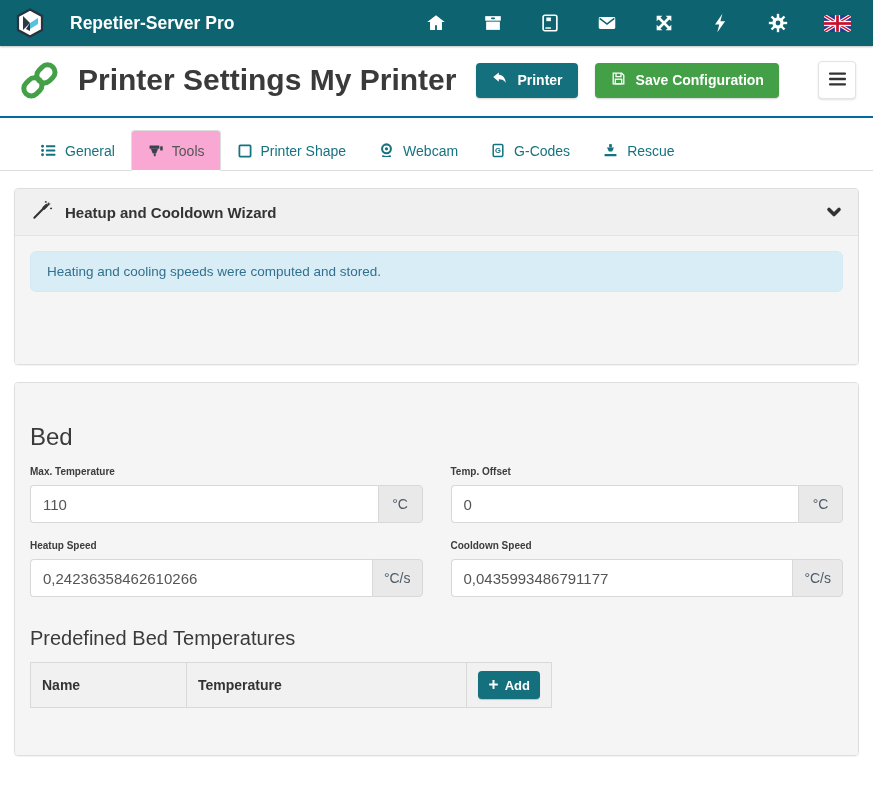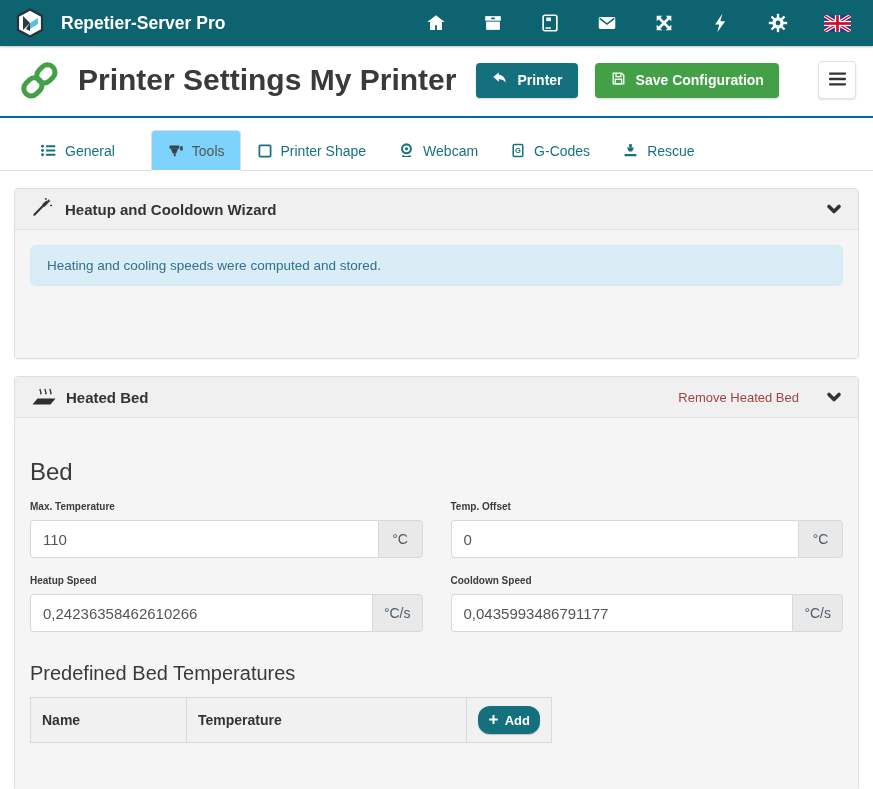--- a/index.html
+++ b/index.html
@@ -6,21 +6,21 @@
   html,body { margin:0; padding:0; }
   body {
     width:873px; height:789px; overflow:hidden;
     background:#ffffff;
     font-family:"Liberation Sans", sans-serif;
     -webkit-font-smoothing:antialiased;
   }
   
   .navbar { height:46px; background:#0d6370; display:flex; align-items:center;
     padding:0 22px 0 15px; box-shadow:0 1px 2px rgba(0,0,0,.25); }
-  .brand { display:flex; align-items:center; gap:16px; color:#fff;
+  .brand { display:flex; align-items:center; gap:25px; color:#fff;
     font-size:17.5px; font-weight:bold; cursor:pointer; }
   .brand svg { display:block; }
   .nav-icons { margin-left:auto; display:flex; align-items:center; gap:35px; }
   .nav-icon { width:22px; height:22px; display:flex; align-items:center;
     justify-content:center; cursor:pointer; }
   .nav-icon svg { width:100%; height:100%; display:block; }
 
   
   .page-header { display:flex; align-items:center; padding:11px 17px 13px 16px;
     border-bottom:2px solid #0369a1; }
@@ -38,27 +38,27 @@
     width:38px; height:38px; border-radius:4px; display:flex; align-items:center;
     justify-content:center; cursor:pointer; box-shadow:0 1px 2px rgba(0,0,0,.12); }
 
   
   .tabs { display:flex; align-items:flex-end; padding:12px 14px 0 24px;
     border-bottom:1px solid #ddd; }
   .tab { display:flex; align-items:center; gap:8px; padding:11px 15px;
     font-size:14px; color:#15737f; cursor:pointer; border:1px solid transparent;
     margin-bottom:-1px; border-radius:4px 4px 0 0; }
   .tab svg { display:block; }
-  .tab.active { background:#7dd3fc; border-color:#ddd; border-bottom-color:#fff;
-    color:#555;margin-left:20px; }
+  .tab.active { background:#f9a8d4; border-color:#ddd; border-bottom-color:#fff;
+    color:#555; }
 
   
   .panel { margin:17px 14px 0; border:1px solid #dedede; border-radius:4px;
     overflow:hidden; box-shadow:0 1px 1px rgba(0,0,0,.05); }
-  .panel-heading { background:#f0f0f0; padding:0 16px; height:41px; display:flex;
+  .panel-heading { background:#f0f0f0; padding:0 16px; height:47px; display:flex;
     align-items:center; gap:13px; border-bottom:1px solid #e3e3e3;
     font-size:15px; font-weight:700; color:#333; cursor:pointer; }
   .panel-heading .chev { margin-left:auto; display:flex; }
   .panel-body { background:#f5f5f5; }
   #wizard-body { height:128px; padding:15px; }
   .alert-info { background:#d9edf7; border:1px solid #d3eaf6; color:#31708f;
     border-radius:6px; padding:12px 16px; font-size:13.5px; }
   .remove-link { margin-left:auto; color:#a14444; font-size:13px; font-weight:400;
     cursor:pointer; text-decoration:none; }
   .remove-link + .chev { margin-left:0; }
@@ -75,21 +75,21 @@
     color:#555; background:#fff; font-family:inherit; outline:none; }
   .addon { background:#e9e9e9; border:1px solid #d8d8d8; border-radius:0 4px 4px 0;
     display:flex; align-items:center; justify-content:center; padding:0 11px;
     min-width:45px; font-size:14px; color:#4d5a68; }
   .table-title { font-size:20px; font-weight:500; color:#3a3a3a; margin:30px 0 12px; }
   table.predef { border-collapse:collapse; width:522px; }
   table.predef th { border:1px solid #d9d9d9; background:#f1f1f1; text-align:left;
     font-size:14px; color:#333; padding:8px 11px; font-weight:700; }
   th.col-name { width:156px; }
   th.add-cell { width:76px; padding:3px 5px; }
-  .btn-add { background:#15707e; color:#fff; border:none; border-radius:12px;
+  .btn-add { background:#15707e; color:#fff; border:none; border-radius:4px;
     height:28px; padding:0 10px; display:flex; align-items:center; gap:6px;
     font-size:13px; font-weight:700; cursor:pointer; font-family:inherit;
     box-shadow:0 1px 1px rgba(0,0,0,.2); }
 </style>
 </head>
 <body>
 
 <nav class="navbar">
   <div class="brand">
     <span>
@@ -287,39 +287,20 @@
           <path d="M3 5.5l5 5 5-5"></path>
         </svg>
     </span>
   </div>
   <div class="panel-body" id="wizard-body">
     <div class="alert-info">Heating and cooling speeds were computed and stored.</div>
   </div>
 </section>
 
 <section class="panel">
-  <div class="panel-heading">
-    <span>
-      <svg width="26" height="22" viewBox="0 0 26 22">
-        <polygon points="6.5,13.5 24.5,13.5 19.5,19.5 1.5,19.5" fill="#2f2f2f"></polygon>
-        <g stroke="#2f2f2f" stroke-width="1.4" fill="none">
-          <path d="M9.5 4c-2 1.3 2 2.7 0 5.2"></path>
-          <path d="M14.5 4c-2 1.3 2 2.7 0 5.2"></path>
-          <path d="M19.5 4c-2 1.3 2 2.7 0 5.2"></path>
-        </g>
-      </svg>
-    </span>
-    <span style="margin-left:-4px;">Heated Bed</span>
-    <a class="remove-link">Remove Heated Bed</a>
-    <span class="chev" style="margin-left:14px;">
-      <svg width="16" height="16" viewBox="0 0 16 16" fill="none" stroke="#333" stroke-width="3.6" stroke-linecap="round" stroke-linejoin="round">
-          <path d="M3 5.5l5 5 5-5"></path>
-        </svg>
-    </span>
-  </div>
   <div class="panel-body" id="bed-body">
     <h2 class="section-title">Bed</h2>
 
     <div class="fields-grid">
       <div class="field">
         <label class="field-label">Max. Temperature</label>
         <div class="input-group">
           <input type="text" value="110" style="">
           <span class="addon">°C</span>
         </div>

